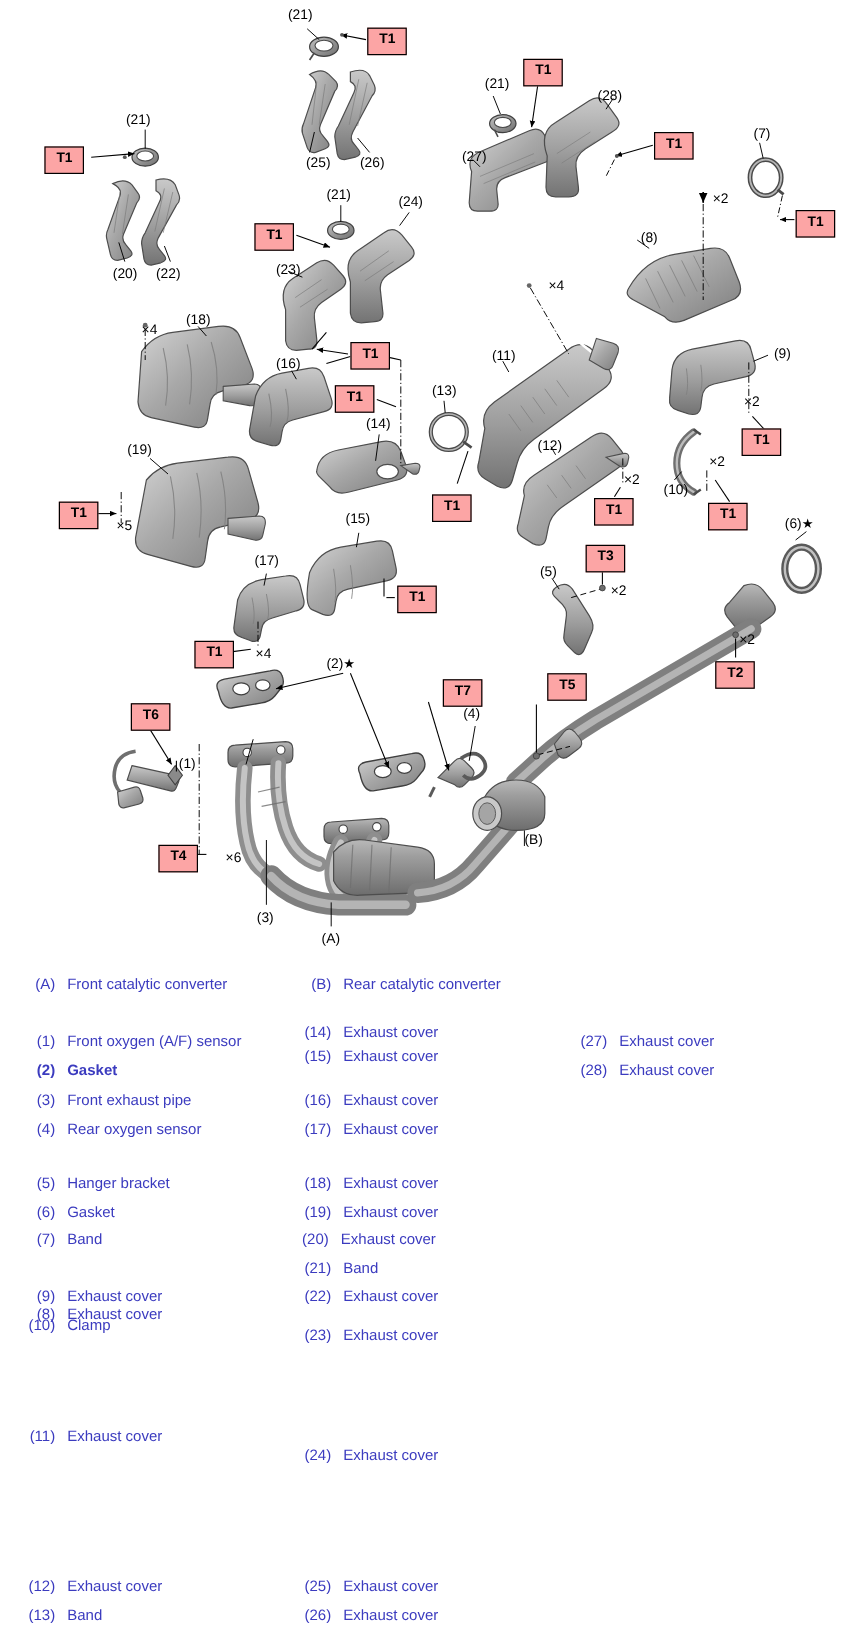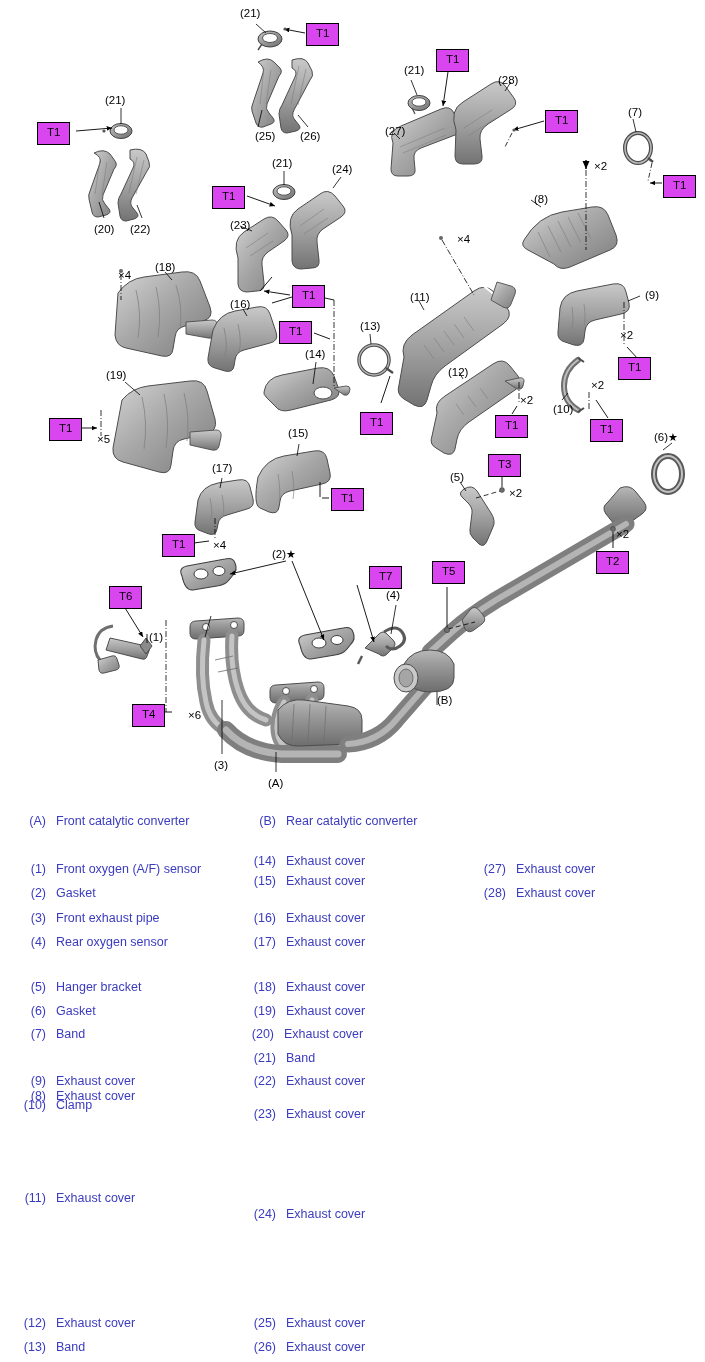--- a/index.html
+++ b/index.html
@@ -31,27 +31,28 @@
     color: #000;
     white-space: nowrap;
     line-height: 1;
   }
   .callout .star { font-size: 11px; }
 
   
   .tbox {
     position: absolute;
     border: 1.2px solid #000;
-    background: #d946ef;
+    background: #fca5a5;
     color: #000;
     font-size: 11.5px;
     line-height: 1;
     padding: 4px 9px 5px 9px;
     white-space: nowrap;
     text-align: center;
+    font-weight: bold;
   }
 
   
   .qty {
     position: absolute;
     font-size: 11.5px;
     color: #000;
     white-space: nowrap;
     line-height: 1;
   }
@@ -447,21 +448,21 @@
       <span class="tbox" style="left:279px;top:321px;">T1</span>
       <span class="tbox" style="left:360px;top:412px;">T1</span>
       <span class="tbox" style="left:49px;top:418px;">T1</span>
       <span class="tbox" style="left:618px;top:357px;">T1</span>
       <span class="tbox" style="left:590px;top:419px;">T1</span>
       <span class="tbox" style="left:495px;top:415px;">T1</span>
       <span class="tbox" style="left:331px;top:488px;">T1</span>
       <span class="tbox" style="left:162px;top:534px;">T1</span>
       <span class="tbox" style="left:488px;top:454px;">T3</span>
       <span class="tbox" style="left:596px;top:551px;">T2</span>
-      <span class="tbox" style="left:432px;top:561px;">T5</span>
+      <span class="tbox" style="left:456px;top:561px;">T5</span>
       <span class="tbox" style="left:338px;top:566px;margin-left:31px;">T7</span>
       <span class="tbox" style="left:109px;top:586px;">T6</span>
       <span class="tbox" style="left:132px;top:704px;">T4</span>
     </div>
 
     <div>
       <span class="qty" style="left:594px;top:161px;">×2</span>
       <span class="qty" style="left:118px;top:270px;">×4</span>
       <span class="qty" style="left:457px;top:234px;">×4</span>
       <span class="qty" style="left:620px;top:330px;">×2</span>
@@ -480,21 +481,21 @@
     <div class="leg-item" style="left:8px;top:12px;">
       <span class="leg-num">(A)</span><span class="leg-text">Front catalytic converter</span>
     </div>
     <div class="leg-item" style="left:238px;top:12px;">
       <span class="leg-num">(B)</span><span class="leg-text">Rear catalytic converter</span>
     </div>
 
     <div class="leg-item" style="left:8px;top:60px;">
       <span class="leg-num">(1)</span><span class="leg-text">Front oxygen (A/F) sensor</span>
     </div>
-    <div class="leg-item" style="left:8px;top:84px;">
+    <div class="leg-item" style="left:8px;top:84px;font-weight:bold;">
       <span class="leg-num">(2)</span><span class="leg-text">Gasket</span>
     </div>
     <div class="leg-item" style="left:8px;top:109px;">
       <span class="leg-num">(3)</span><span class="leg-text">Front exhaust pipe</span>
     </div>
     <div class="leg-item" style="left:8px;top:133px;">
       <span class="leg-num">(4)</span><span class="leg-text">Rear oxygen sensor</span>
     </div>
     <div class="leg-item" style="left:8px;top:178px;">
       <span class="leg-num">(5)</span><span class="leg-text">Hanger bracket</span>

